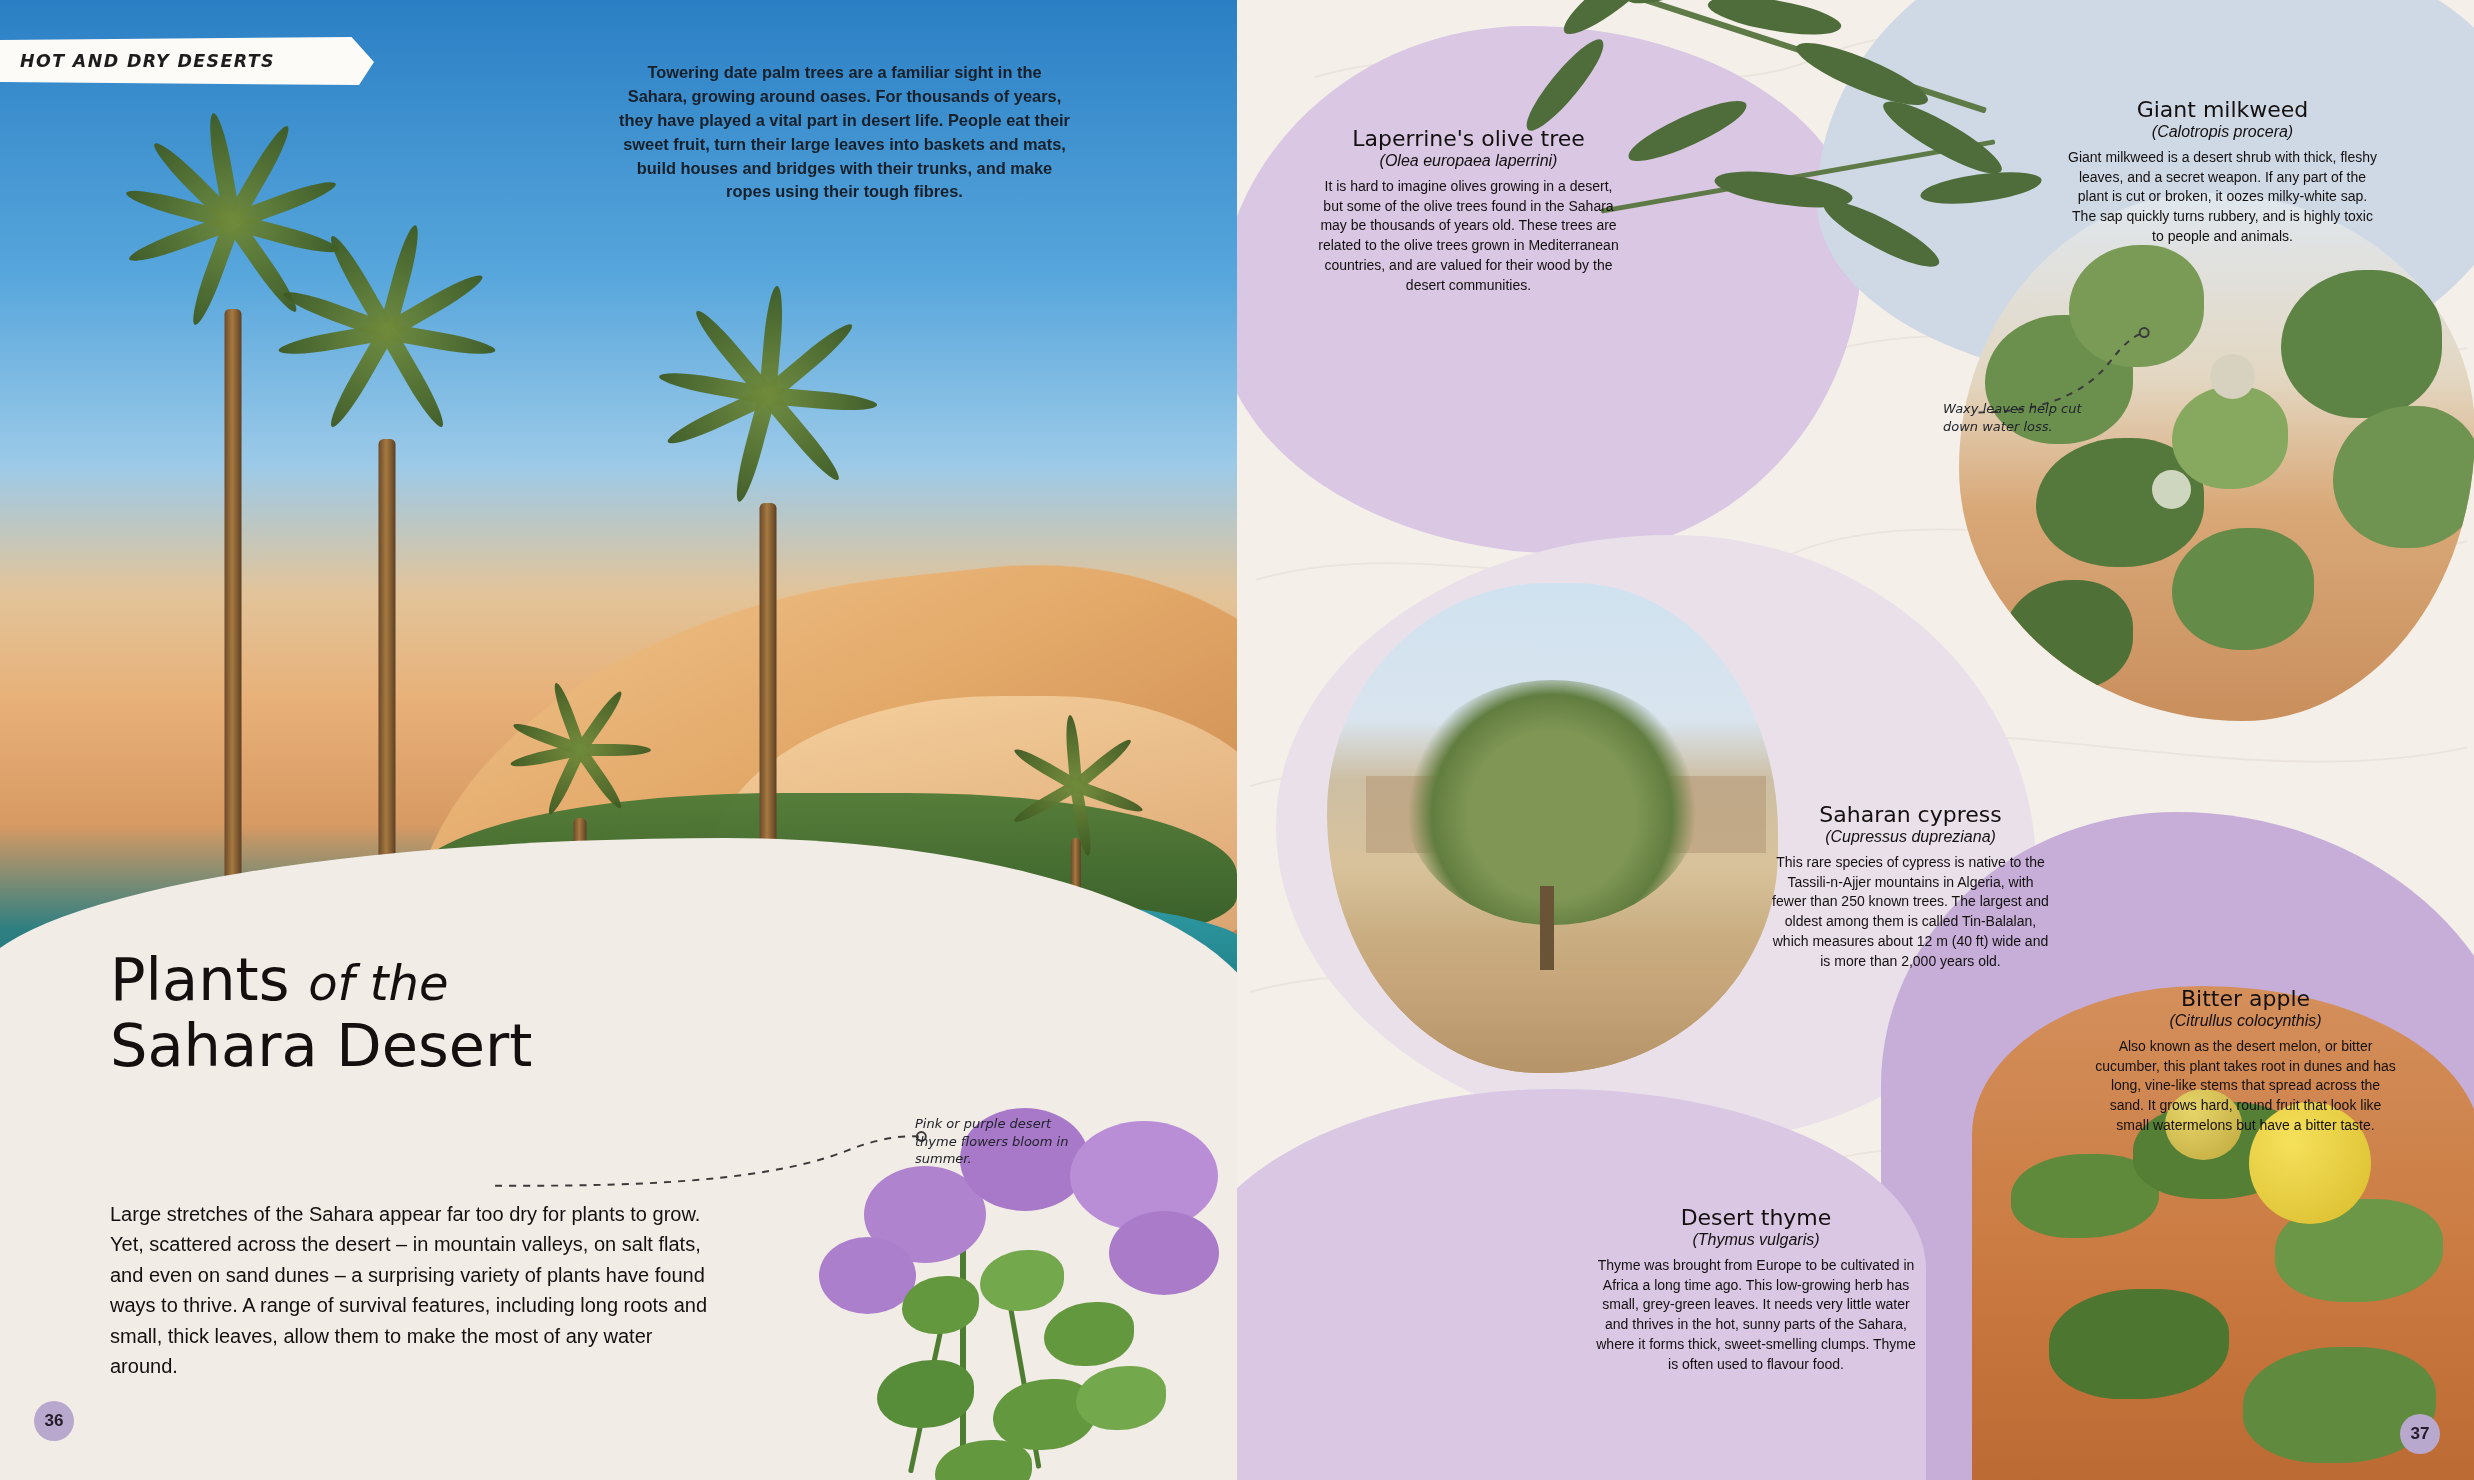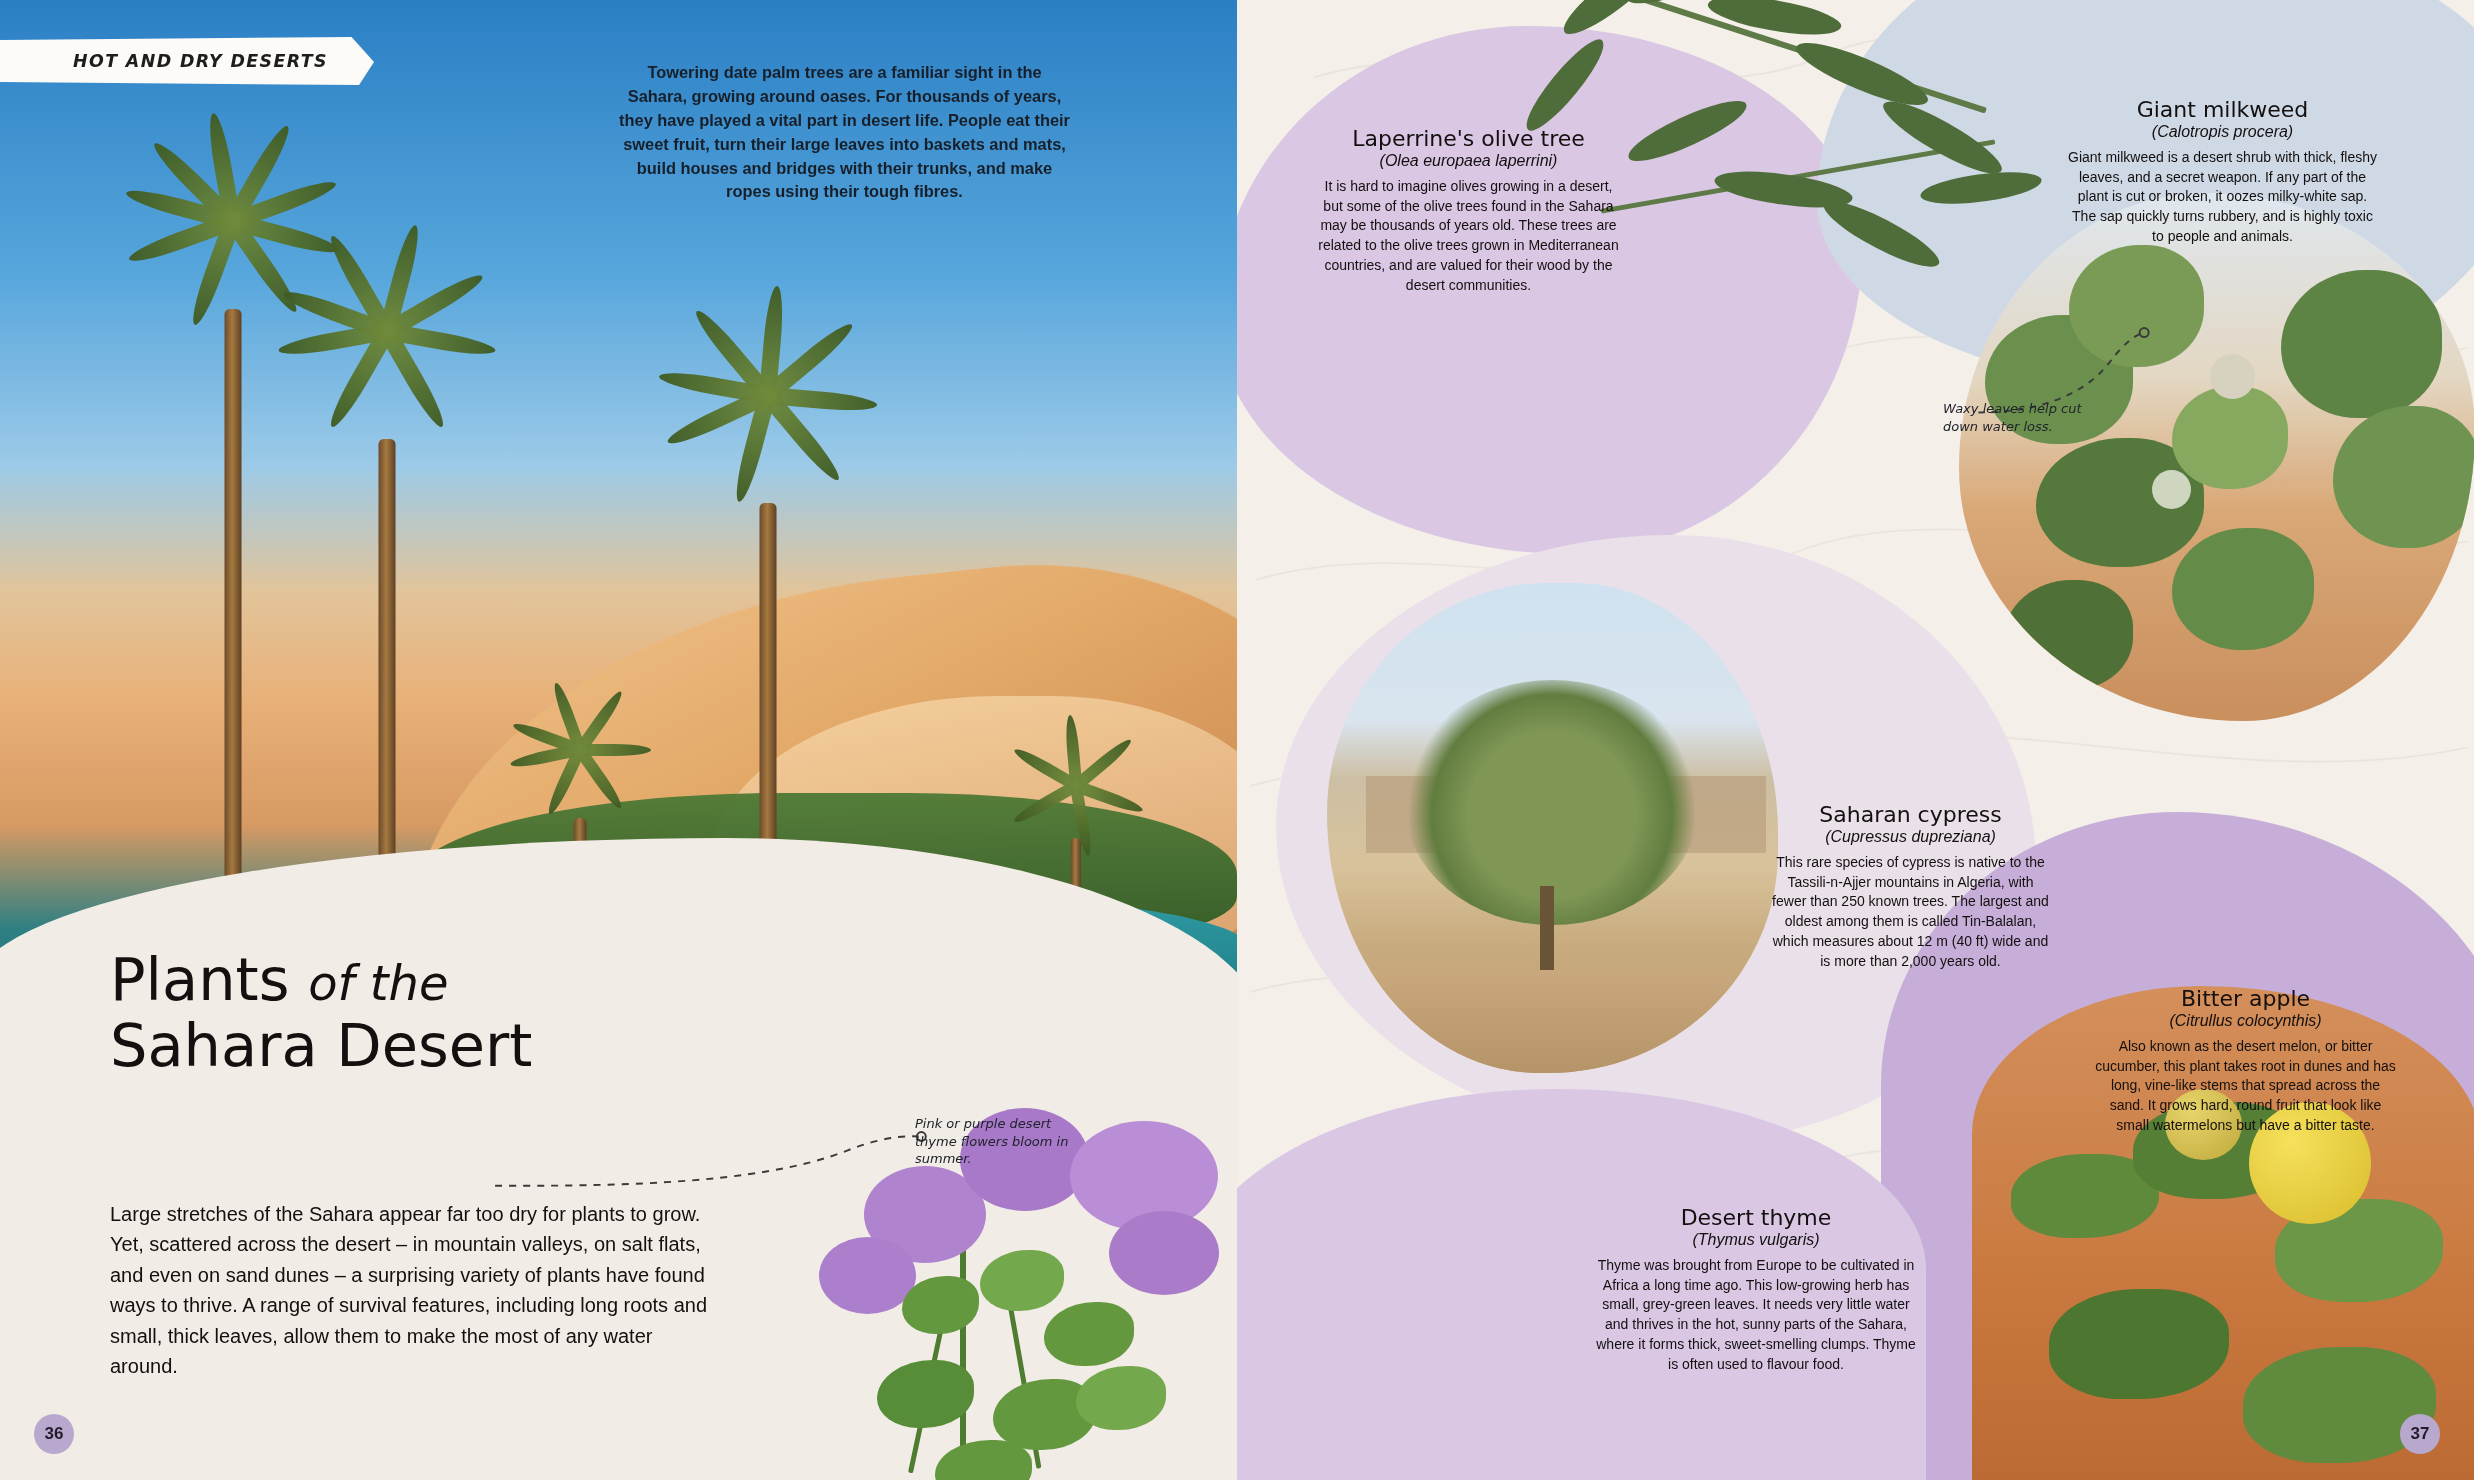--- a/index.html
+++ b/index.html
@@ -69,21 +69,21 @@
   }
   .palm-sm .frond{width:71px;height:11.6px;}
 
   .chip-banner{
     position:absolute;left:0;top:37px;width:374px;height:48px;
     background:#fdfbf7;
     clip-path:polygon(0 6%,94% 0,100% 52%,96% 100%,0 94%);
     display:flex;align-items:center;
   }
   .chip-banner span{
-    margin-left:73px;
+    margin-left:20px;
     font-family:"DejaVu Sans", sans-serif;
     font-weight:700;letter-spacing:1.4px;
     font-size:17.4px;color:#1d1d1d;font-style:italic;
   }
 
   .sweet-tree-block{
     position:absolute;left:619px;top:45px;width:451px;text-align:center;z-index:6;
   }
   .sweet-tree-title{
     font-family:"DejaVu Sans", sans-serif;
@@ -103,21 +103,21 @@
     position:absolute;left:110px;top:947px;z-index:7;
     font-family:"DejaVu Sans", sans-serif;
     font-size:59px;line-height:1.12;color:#14100f;
   }
   .plants-title em{font-style:italic;font-size:48px;}
   .left-body{
     position:absolute;left:110px;top:1179px;width:606px;z-index:7;
     font-size:20px;line-height:1.52;color:#14100f;
   }
   .page-num-left{
-    position:absolute;left:34px;bottom:27px;width:40px;height:40px;border-radius:50%;
+    position:absolute;left:34px;bottom:40px;width:40px;height:40px;border-radius:50%;
     background:#b9a8cd;color:#241c2b;display:flex;align-items:center;justify-content:center;
     font-size:17px;font-weight:700;z-index:9;
   }
 
   
   .thyme-art{position:absolute;left:767px;top:1089px;width:477px;height:393px;z-index:8;}
   .leafblob{position:absolute;background:#63983f;border-radius:60% 40% 55% 45%;}
   .flowerblob{position:absolute;background:#b083cf;border-radius:50%;}
   .stemline{position:absolute;background:#4e7c31;border-radius:1.9px;}
 

